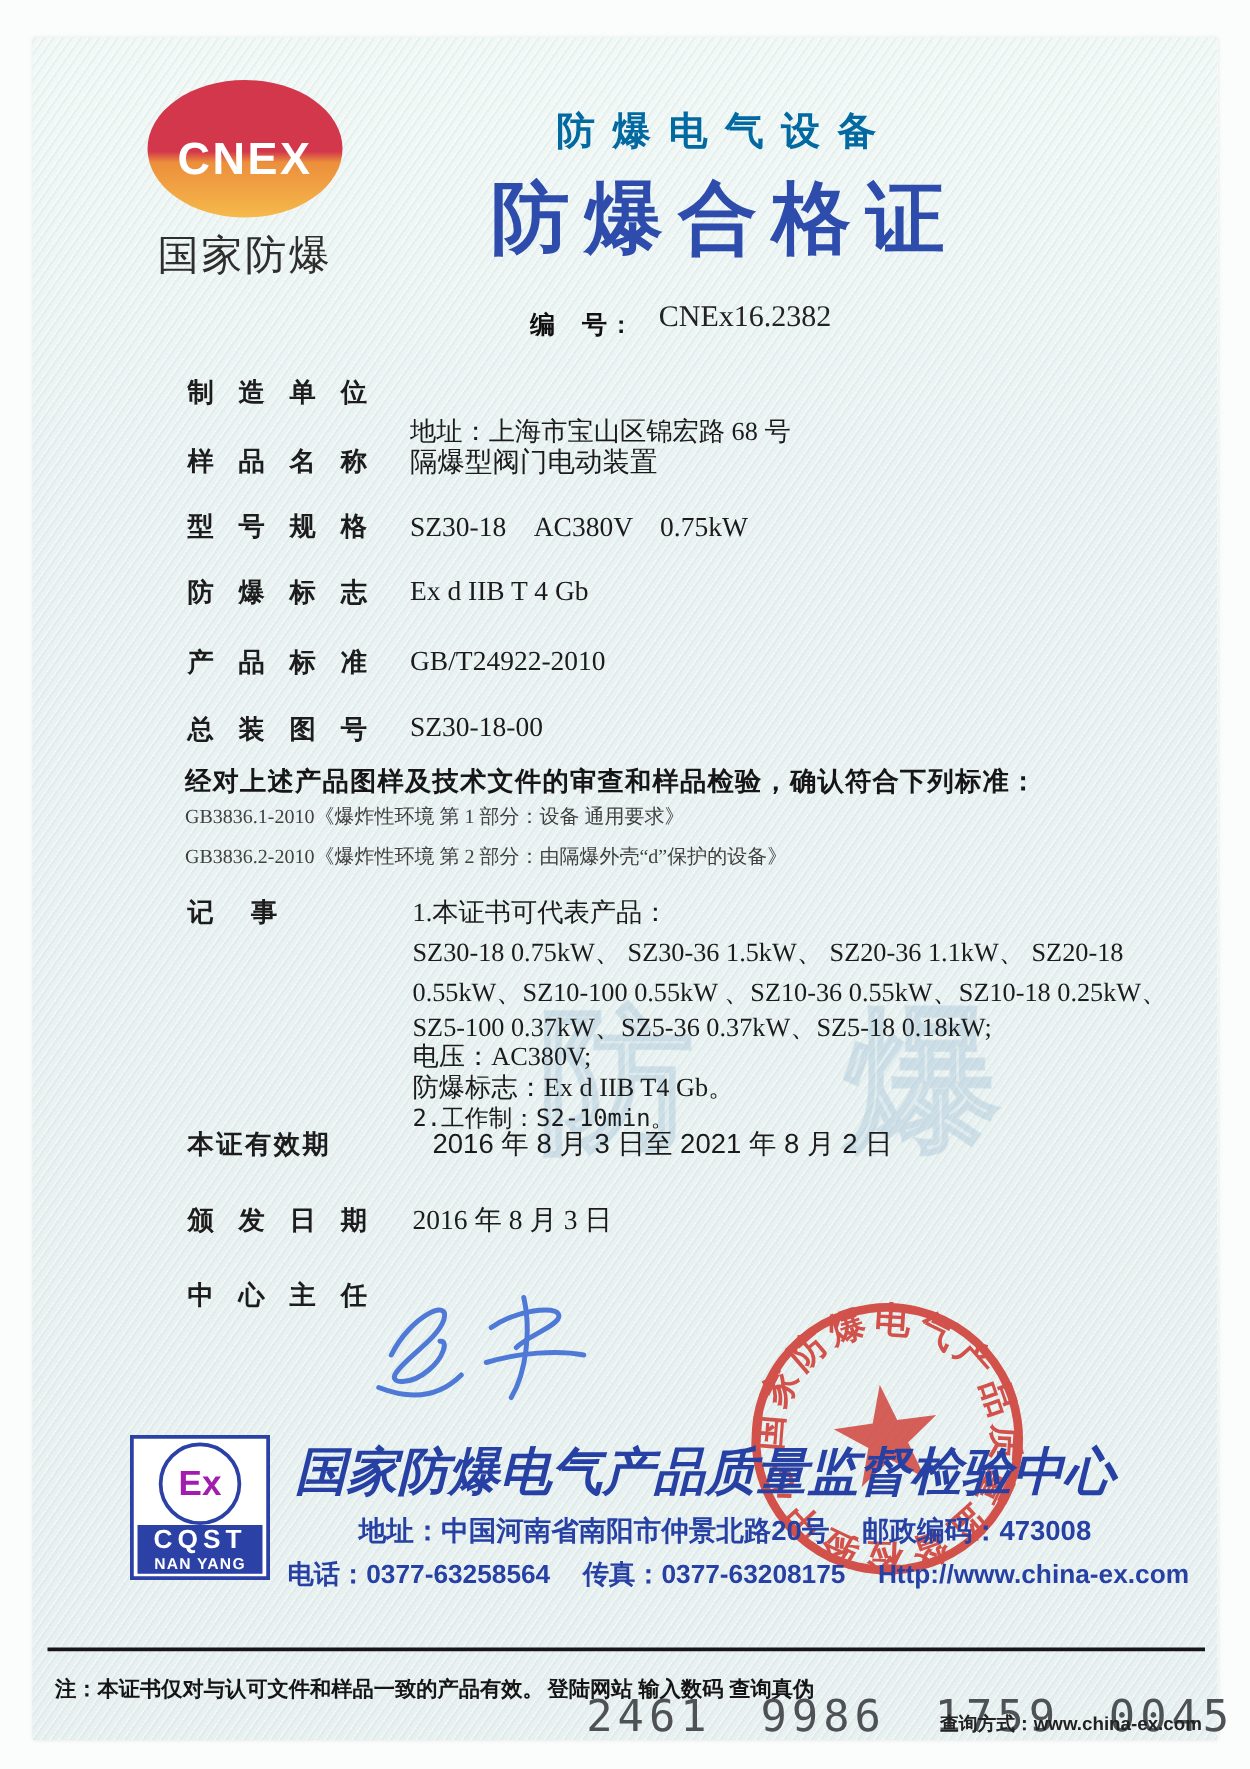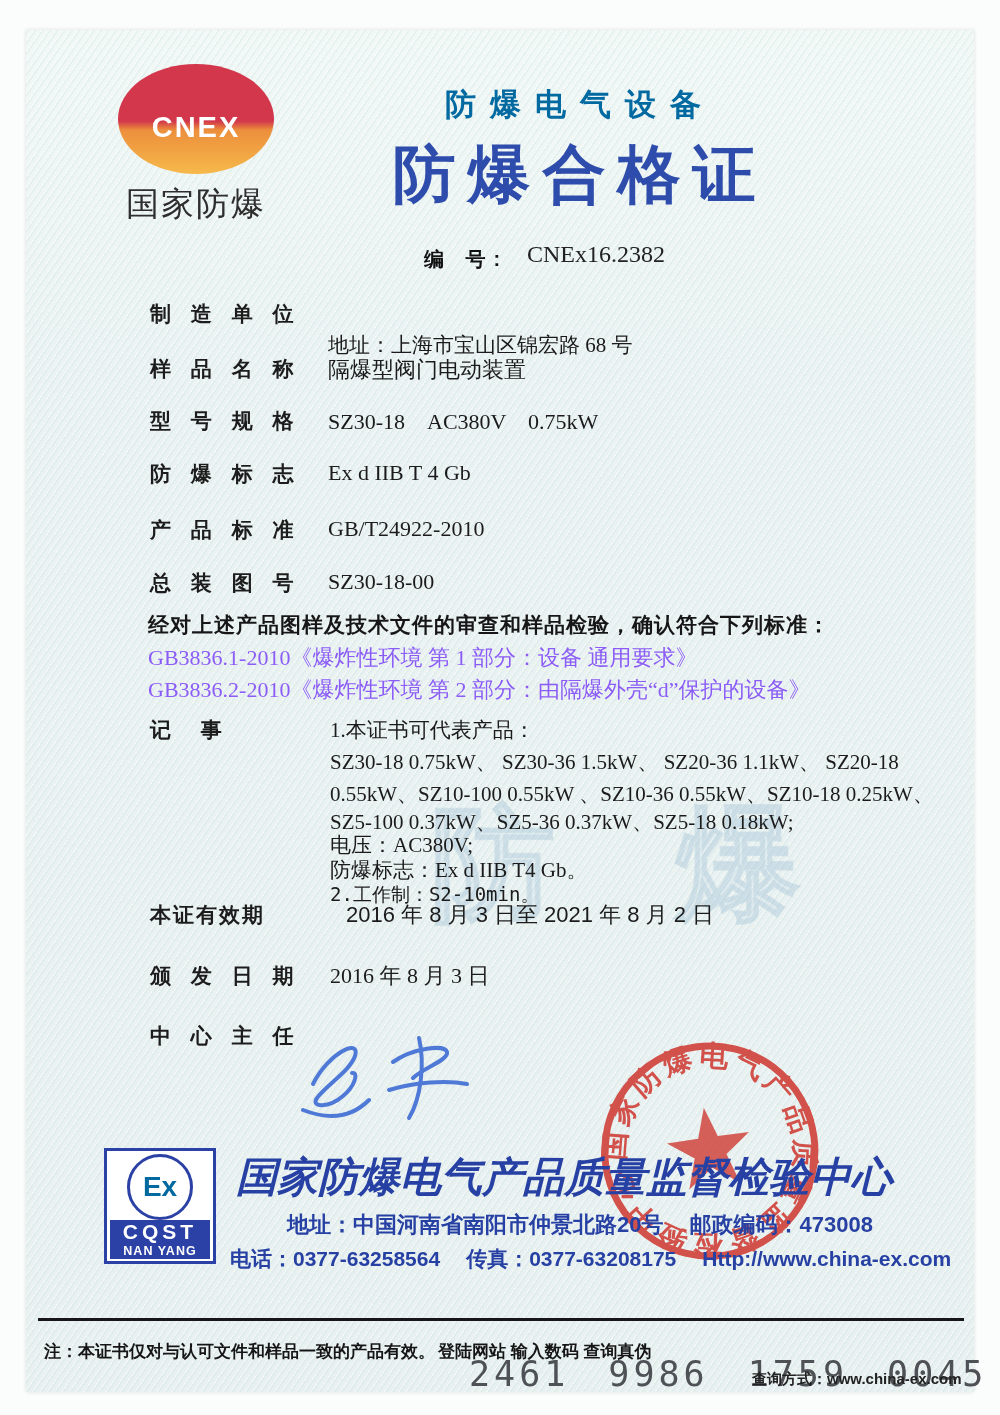--- a/index.html
+++ b/index.html
@@ -18,36 +18,36 @@
     box-shadow:0 0 4px rgba(0,0,0,.12);
   }
   .abs{position:absolute;}
 
   
   .cnex-logo{
     left:118px;top:64px;width:156px;height:110px;border-radius:50%;
     background:linear-gradient(180deg,#d2374b 0%,#d2374b 52%,#ec8f3c 60%,#f6b94b 100%);
     display:flex;align-items:center;justify-content:center;
   }
-  .cnex-text{color:#fff;font-size:29px;font-weight:800;letter-spacing:2px;margin-top:16px;}
+  .cnex-text{color:#fff;font-size:36px;font-weight:800;letter-spacing:2px;margin-top:16px;}
   .cnex-caption{left:96px;top:182px;width:200px;text-align:center;font-size:33px;color:#2e2e2e;letter-spacing:2px;font-weight:500;}
   .doc-subtitle{left:340px;top:84px;width:480px;text-align:center;font-size:31px;font-weight:700;letter-spacing:14px;color:#0369a1;}
   .doc-title{left:320px;top:132px;width:520px;text-align:center;font-size:63px;font-weight:700;letter-spacing:12px;color:#2e4cab;}
 
   .certno-label{left:424px;top:246px;font-size:20px;letter-spacing:8px;font-weight:600;color:#111;}
   .certno-value{left:527px;top:241px;font-size:24px;font-family:"Liberation Serif","DejaVu Serif",serif;color:#222;}
 
   
   .f-label{left:150px;font-size:21px;letter-spacing:7px;font-weight:600;color:#1c1c1c;white-space:nowrap;}
   .f-value{left:328px;font-size:22px;font-family:"Liberation Serif","DejaVu Serif",serif;color:#1b1b1b;white-space:nowrap;}
   .r1{top:300px;} .r1b{top:331px;font-size:21px;} .r2{top:355px;} .r3{top:407px;}
   .r4{top:460px;} .r5{top:516px;} .r6{top:569px;}
 
   .std-intro{left:148px;top:611px;font-size:21px;font-weight:600;color:#161616;letter-spacing:1px;white-space:nowrap;}
-  .std-item{left:148px;font-size:22px;font-family:"Liberation Serif","DejaVu Serif",serif;color:#8b5cf6;white-space:nowrap;}
+  .std-item{left:148px;font-size:16px;font-family:"Liberation Serif","DejaVu Serif",serif;color:#404040;white-space:nowrap;}
   .s1{top:643px;} .s2{top:675px;text-align:center;}
 
   .rem-label{left:150px;top:716px;font-size:21px;letter-spacing:12px;font-weight:600;color:#1c1c1c;}
   .rem-line{left:330px;font-size:21px;font-family:"Liberation Serif","DejaVu Serif",serif;color:#1b1b1b;white-space:nowrap;}
   .m1{top:716px;} .m2{top:748px;} .m3{top:780px;} .m4{top:808px;}
   .m5{top:831px;} .m6{top:856px;} .m7{top:882px;font-family:"DejaVu Sans Mono","Liberation Mono",monospace;font-size:19px;}
 
   .v-label{left:150px;top:901px;font-size:21px;letter-spacing:2px;font-weight:600;color:#1c1c1c;}
   .v-value{left:330px;top:900px;font-size:22px;font-family:Liberation Sans, sans-serif;color:#1b1b1b;margin-left:16px;}
   .i-label{left:150px;top:962px;font-size:21px;letter-spacing:7px;font-weight:600;color:#1c1c1c;}
@@ -66,21 +66,21 @@
 
   
   .ex-logo{
     left:104px;top:1148px;width:112px;height:116px;background:#fff;
     border:3px solid #2b41a5;box-sizing:border-box;padding:3px;
     display:flex;flex-direction:column;
   }
   .ex-top{flex:1.15;display:flex;align-items:center;justify-content:center;background:#fff;}
   .ex-circle{width:60px;height:60px;border:3px solid #2b41a5;border-radius:50%;
     display:flex;align-items:center;justify-content:center;
-    color:#0369a1;font-size:28px;font-weight:800;}
+    color:#a21caf;font-size:28px;font-weight:800;}
   .ex-bottom{flex:1;background:#2b41a5;color:#fff;display:flex;flex-direction:column;
     align-items:center;justify-content:center;line-height:1.15;}
   .ex-cqst{font-size:21px;letter-spacing:4px;font-weight:600;}
   .ex-nanyang{font-size:12.5px;letter-spacing:1px;font-weight:600;}
 
   .org-name{
     left:236px;top:1150px;width:700px;
     font-family:"Liberation Serif","DejaVu Serif",serif;font-style:italic;font-weight:700;
     font-size:41px;color:#2740a3;white-space:nowrap;letter-spacing:0px;
   }

